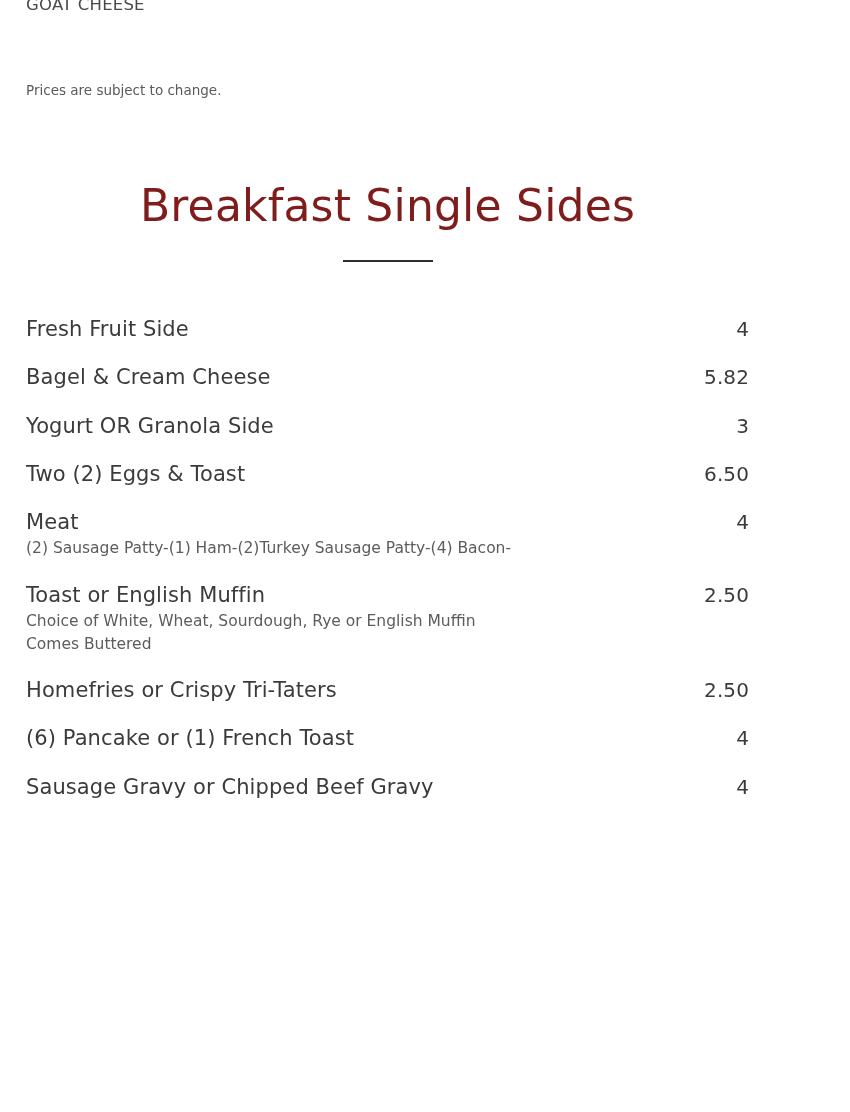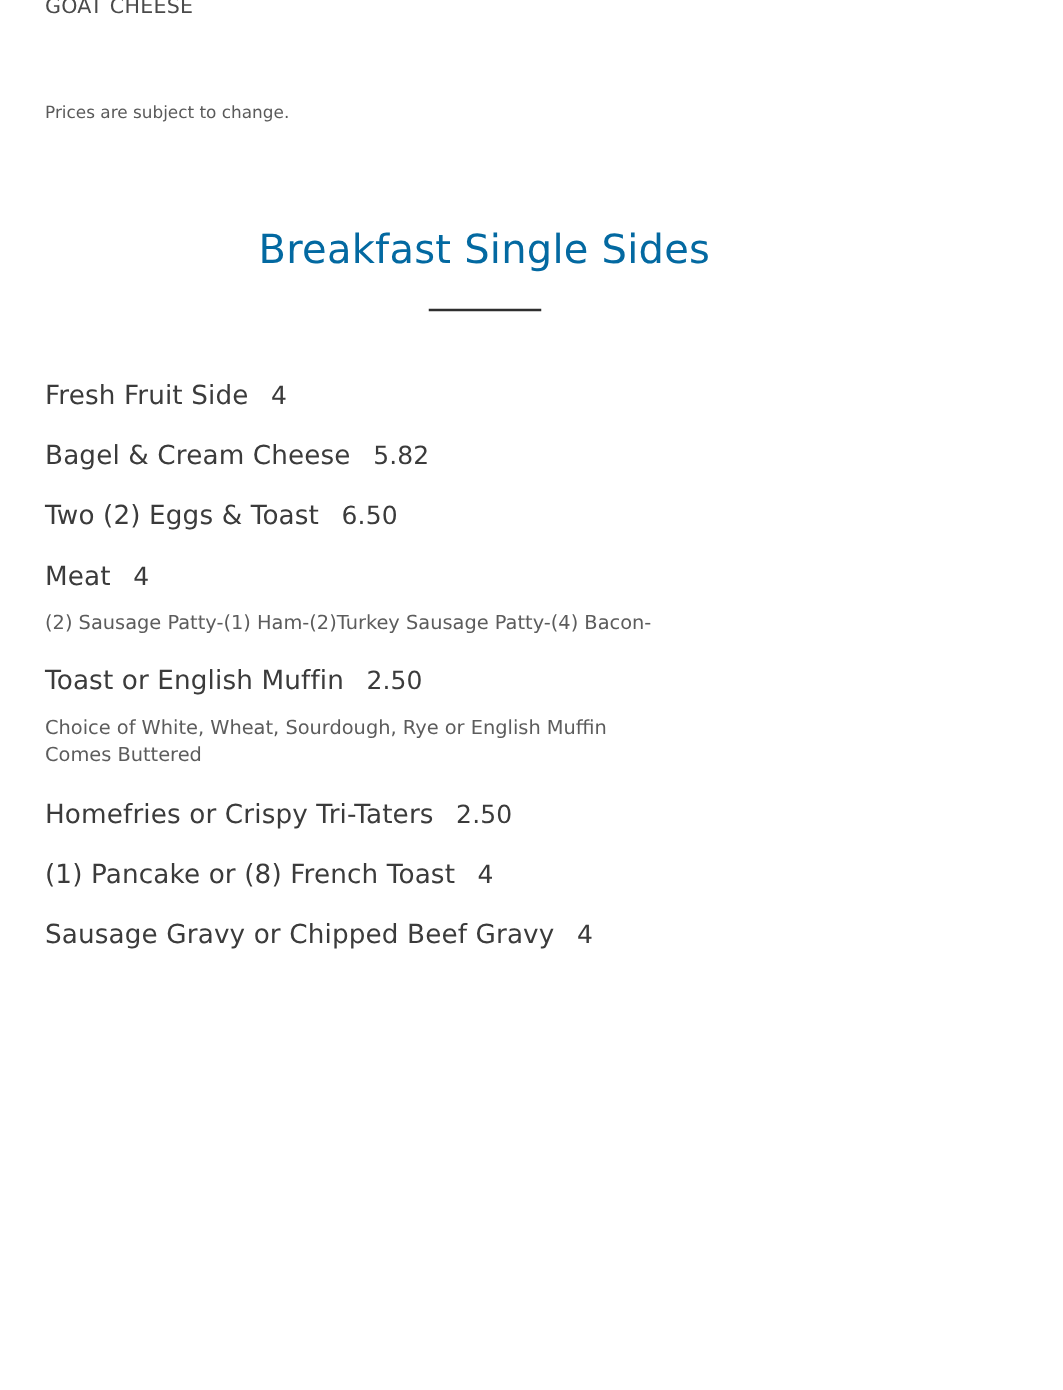--- a/index.html
+++ b/index.html
@@ -13,21 +13,21 @@
     position: relative;
     overflow: hidden;
     font-family: "DejaVu Sans", "Liberation Sans", sans-serif;
     color: #3f3f3f;
     -webkit-font-smoothing: antialiased;
   }
 
   .page {
     width: 775px;
     box-sizing: border-box;
-    padding: 0 36px;
+    padding: 0 26px;
   }
 
   
   .prev-item {
     font-size: 16.5px;
     letter-spacing: 0.2px;
     color: #4a4a4a;
     line-height: 1.2;
     padding-top: 0px;
     margin: 0;
@@ -40,23 +40,23 @@
     color: #5a5a5a;
     margin-top: 62px;
   }
 
   
   .section-header {
     text-align: center;
     margin-top: 84px;
   }
   .section-title {
-    font-size: 32px;
+    font-size: 44px;
     font-weight: 400;
-    color: #0369a1;
+    color: #7f1d1d;
     letter-spacing: 0.2px;
     line-height: 1.1;
     margin: 0;
   }
   .divider {
     width: 90px;
     height: 0;
     border-top: 2px solid #2e2e2e;
     margin: 30px auto 0 auto;
   }
@@ -64,20 +64,21 @@
   
   .menu-list {
     margin-top: 54px;
   }
   .menu-item {
     margin-bottom: 22px;
   }
   .menu-row {
     display: flex;
     align-items: baseline;
+    justify-content: space-between;
     width: 100%;
   }
   .item-name {
     font-size: 21px;
     font-weight: 400;
     color: #3b3b3b;
     letter-spacing: 0.1px;
     line-height: 1.25;
   }
   .item-price {
@@ -85,21 +86,21 @@
     font-weight: 400;
     color: #3b3b3b;
     letter-spacing: 0.1px;
     white-space: nowrap;
     padding-left: 18px;
   }
   .item-desc {
     font-size: 15.5px;
     color: #5c5c5c;
     line-height: 1.45;
-    margin-top: 13px;
+    margin-top: 2px;
     max-width: 560px;
   }
   .item-desc .desc-line {
     display: block;
   }
 </style>
 </head>
 <body>
 
 <div class="page">
@@ -121,20 +122,26 @@
         </div>
       </div>
       <div class="menu-item">
         <div class="menu-row">
           <div class="item-name">Bagel &amp; Cream Cheese</div>
           <div class="item-price">5.82</div>
         </div>
       </div>
       <div class="menu-item">
         <div class="menu-row">
+          <div class="item-name">Yogurt OR Granola Side</div>
+          <div class="item-price">3</div>
+        </div>
+      </div>
+      <div class="menu-item">
+        <div class="menu-row">
           <div class="item-name">Two (2) Eggs &amp; Toast</div>
           <div class="item-price">6.50</div>
         </div>
       </div>
       <div class="menu-item">
         <div class="menu-row">
           <div class="item-name">Meat</div>
           <div class="item-price">4</div>
         </div>
         <div class="item-desc">
@@ -152,21 +159,21 @@
         </div>
       </div>
       <div class="menu-item">
         <div class="menu-row">
           <div class="item-name">Homefries or Crispy Tri-Taters</div>
           <div class="item-price">2.50</div>
         </div>
       </div>
       <div class="menu-item">
         <div class="menu-row">
-          <div class="item-name">(1) Pancake or (8) French Toast</div>
+          <div class="item-name">(6) Pancake or (1) French Toast</div>
           <div class="item-price">4</div>
         </div>
       </div>
       <div class="menu-item">
         <div class="menu-row">
           <div class="item-name">Sausage Gravy or Chipped Beef Gravy</div>
           <div class="item-price">4</div>
         </div>
       </div>
     </div>

